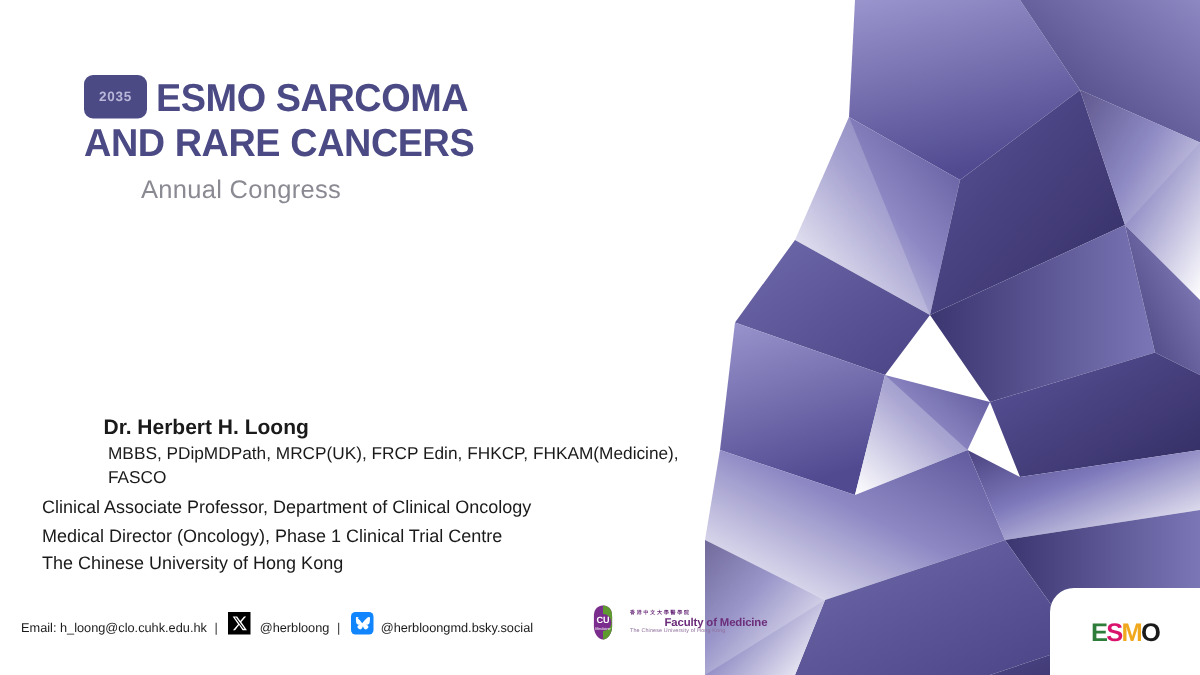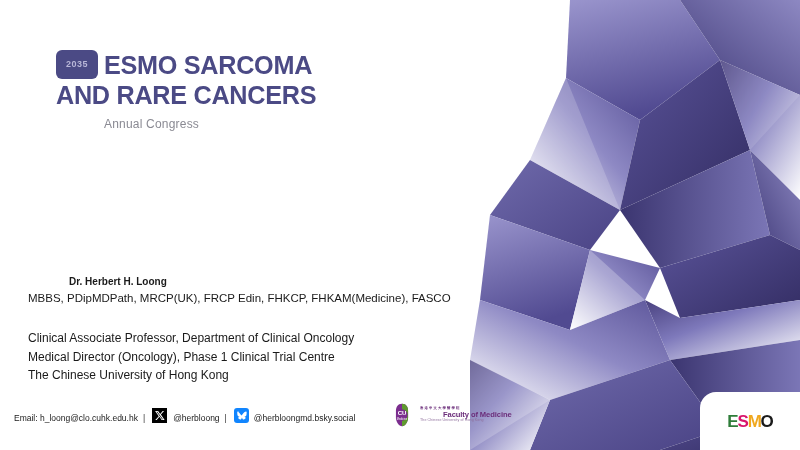--- a/index.html
+++ b/index.html
@@ -52,22 +52,22 @@
     font-family:"Liberation Sans","DejaVu Sans",sans-serif;
     transform:scaleX(.97);transform-origin:left center;
   }
   .logo-row2{
     margin-top:3px;margin-left:0;
     font-size:26px;font-weight:700;letter-spacing:-.3px;
     color:#4b4a85;line-height:1;white-space:nowrap;
     transform:scaleX(.97);transform-origin:left center;
   }
   .logo-sub{
-    margin-top:9px;margin-left:48px;
-    font-size:12px;color:#8a8a93;letter-spacing:.2px;
+    margin-top:9px;margin-left:38px;
+    font-size:17px;color:#8a8a93;letter-spacing:.2px;
   }
 
   
   .title{
     position:absolute;
     left:28px;top:150px;
     width:460px;
     font-size:26px;
     font-weight:700;
     line-height:1.27;
@@ -76,24 +76,24 @@
   }
 
   
   .presenter{
     position:absolute;
     left:28px;top:275px;
     width:460px;
     color:#1a1a1a;
   }
   .presenter-name{
-    font-size:10px;font-weight:700;line-height:1.35;padding-left:41px;
+    font-size:14px;font-weight:700;line-height:1.35;padding-left:41px;
   }
   .presenter-degrees{
-    font-size:11.5px;line-height:1.4;margin-top:1px;
+    font-size:11.5px;line-height:1.4;margin-top:1px;margin-left:44px;
   }
   .affil{
     position:absolute;
     left:28px;top:329px;
     width:470px;
     font-size:12px;line-height:1.55;color:#1a1a1a;
   }
 
   
   .contact{

